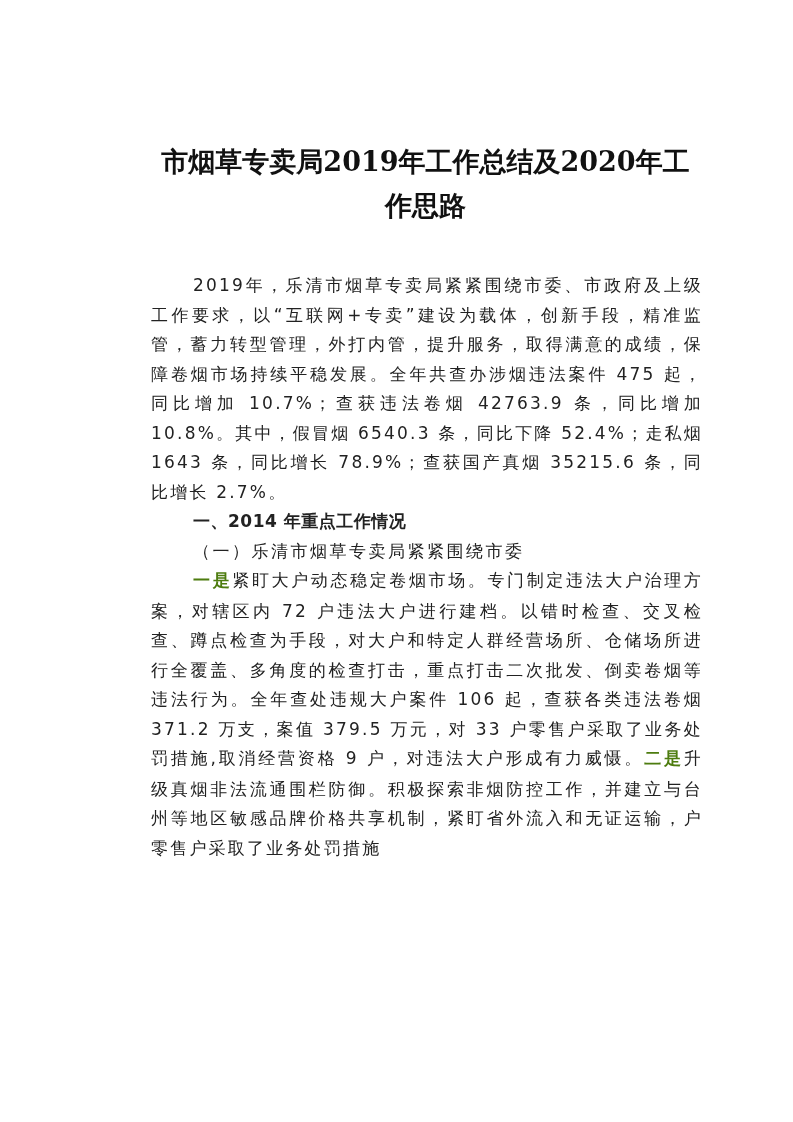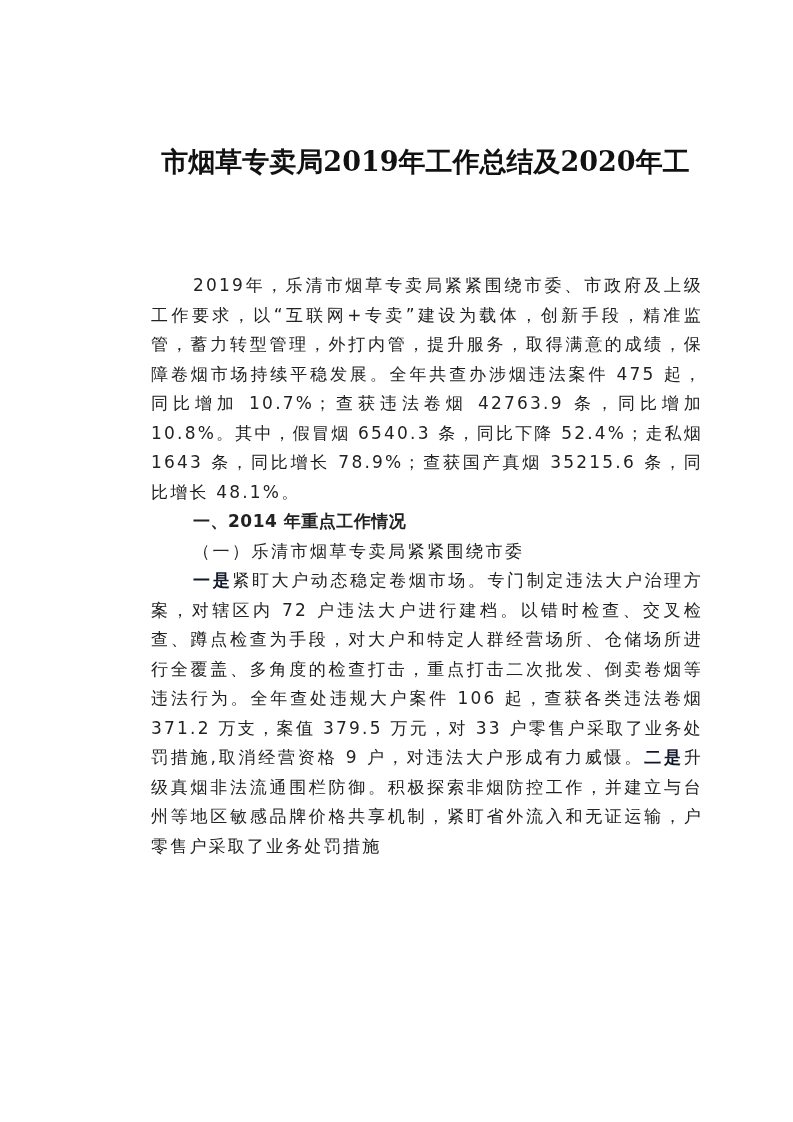--- a/index.html
+++ b/index.html
@@ -12,29 +12,30 @@
   }
   .body {
     position: absolute; left: 122px; width: 552px; top: 271px;
     font-family: "DejaVu Sans", sans-serif; font-size: 17px; line-height: 29.5px;
     color: #222; letter-spacing: 2.2px;
   }
   .body p { margin: 0; text-align: justify; text-align-last: left; }
   .indent { text-indent: 42px; }
   .h1 { font-weight: bold; letter-spacing: 0.5px; }
   .h2 { letter-spacing: 2.5px; }
-  .strong { font-weight: bold; color: #0f172a; }
+  .strong { font-weight: bold; color: #4d7c0f; font-family: Liberation Mono, monospace; }
 </style>
 </head>
 <body>
 
 <div class="page">
   <div class="title">
     <div>市烟草专卖局2019年工作总结及2020年工</div>
+    <div>作思路</div>
   </div>
 
   <div class="body">
-    <p class="indent">2019年，乐清市烟草专卖局紧紧围绕市委、市政府及上级工作要求，以“互联网+专卖”建设为载体，创新手段，精准监管，蓄力转型管理，外打内管，提升服务，取得满意的成绩，保障卷烟市场持续平稳发展。全年共查办涉烟违法案件 475 起，同比增加 10.7%；查获违法卷烟 42763.9 条，同比增加 10.8%。其中，假冒烟 6540.3 条，同比下降 52.4%；走私烟 1643 条，同比增长 78.9%；查获国产真烟 35215.6 条，同比增长 48.1%。</p>
+    <p class="indent">2019年，乐清市烟草专卖局紧紧围绕市委、市政府及上级工作要求，以“互联网+专卖”建设为载体，创新手段，精准监管，蓄力转型管理，外打内管，提升服务，取得满意的成绩，保障卷烟市场持续平稳发展。全年共查办涉烟违法案件 475 起，同比增加 10.7%；查获违法卷烟 42763.9 条，同比增加 10.8%。其中，假冒烟 6540.3 条，同比下降 52.4%；走私烟 1643 条，同比增长 78.9%；查获国产真烟 35215.6 条，同比增长 2.7%。</p>
     <p class="indent h1">一、2014 年重点工作情况</p>
     <p class="indent h2">（一）乐清市烟草专卖局紧紧围绕市委</p>
     <p class="indent"><span class="strong">一是</span><span>紧盯大户动态稳定卷烟市场。专门制定违法大户治理方案，对辖区内 72 户违法大户进行建档。以错时检查、交叉检查、蹲点检查为手段，对大户和特定人群经营场所、仓储场所进行全覆盖、多角度的检查打击，重点打击二次批发、倒卖卷烟等违法行为。全年查处违规大户案件 106 起，查获各类违法卷烟 371.2 万支，案值 379.5 万元，对 33 户零售户采取了业务处罚措施,取消经营资格 9 户，对违法大户形成有力威慑。</span><span class="strong">二是</span><span>升级真烟非法流通围栏防御。积极探索非烟防控工作，并建立与台州等地区敏感品牌价格共享机制，紧盯省外流入和无证运输，户零售户采取了业务处罚措施</span></p>
   </div>
 </div>
 
 </body></html>

